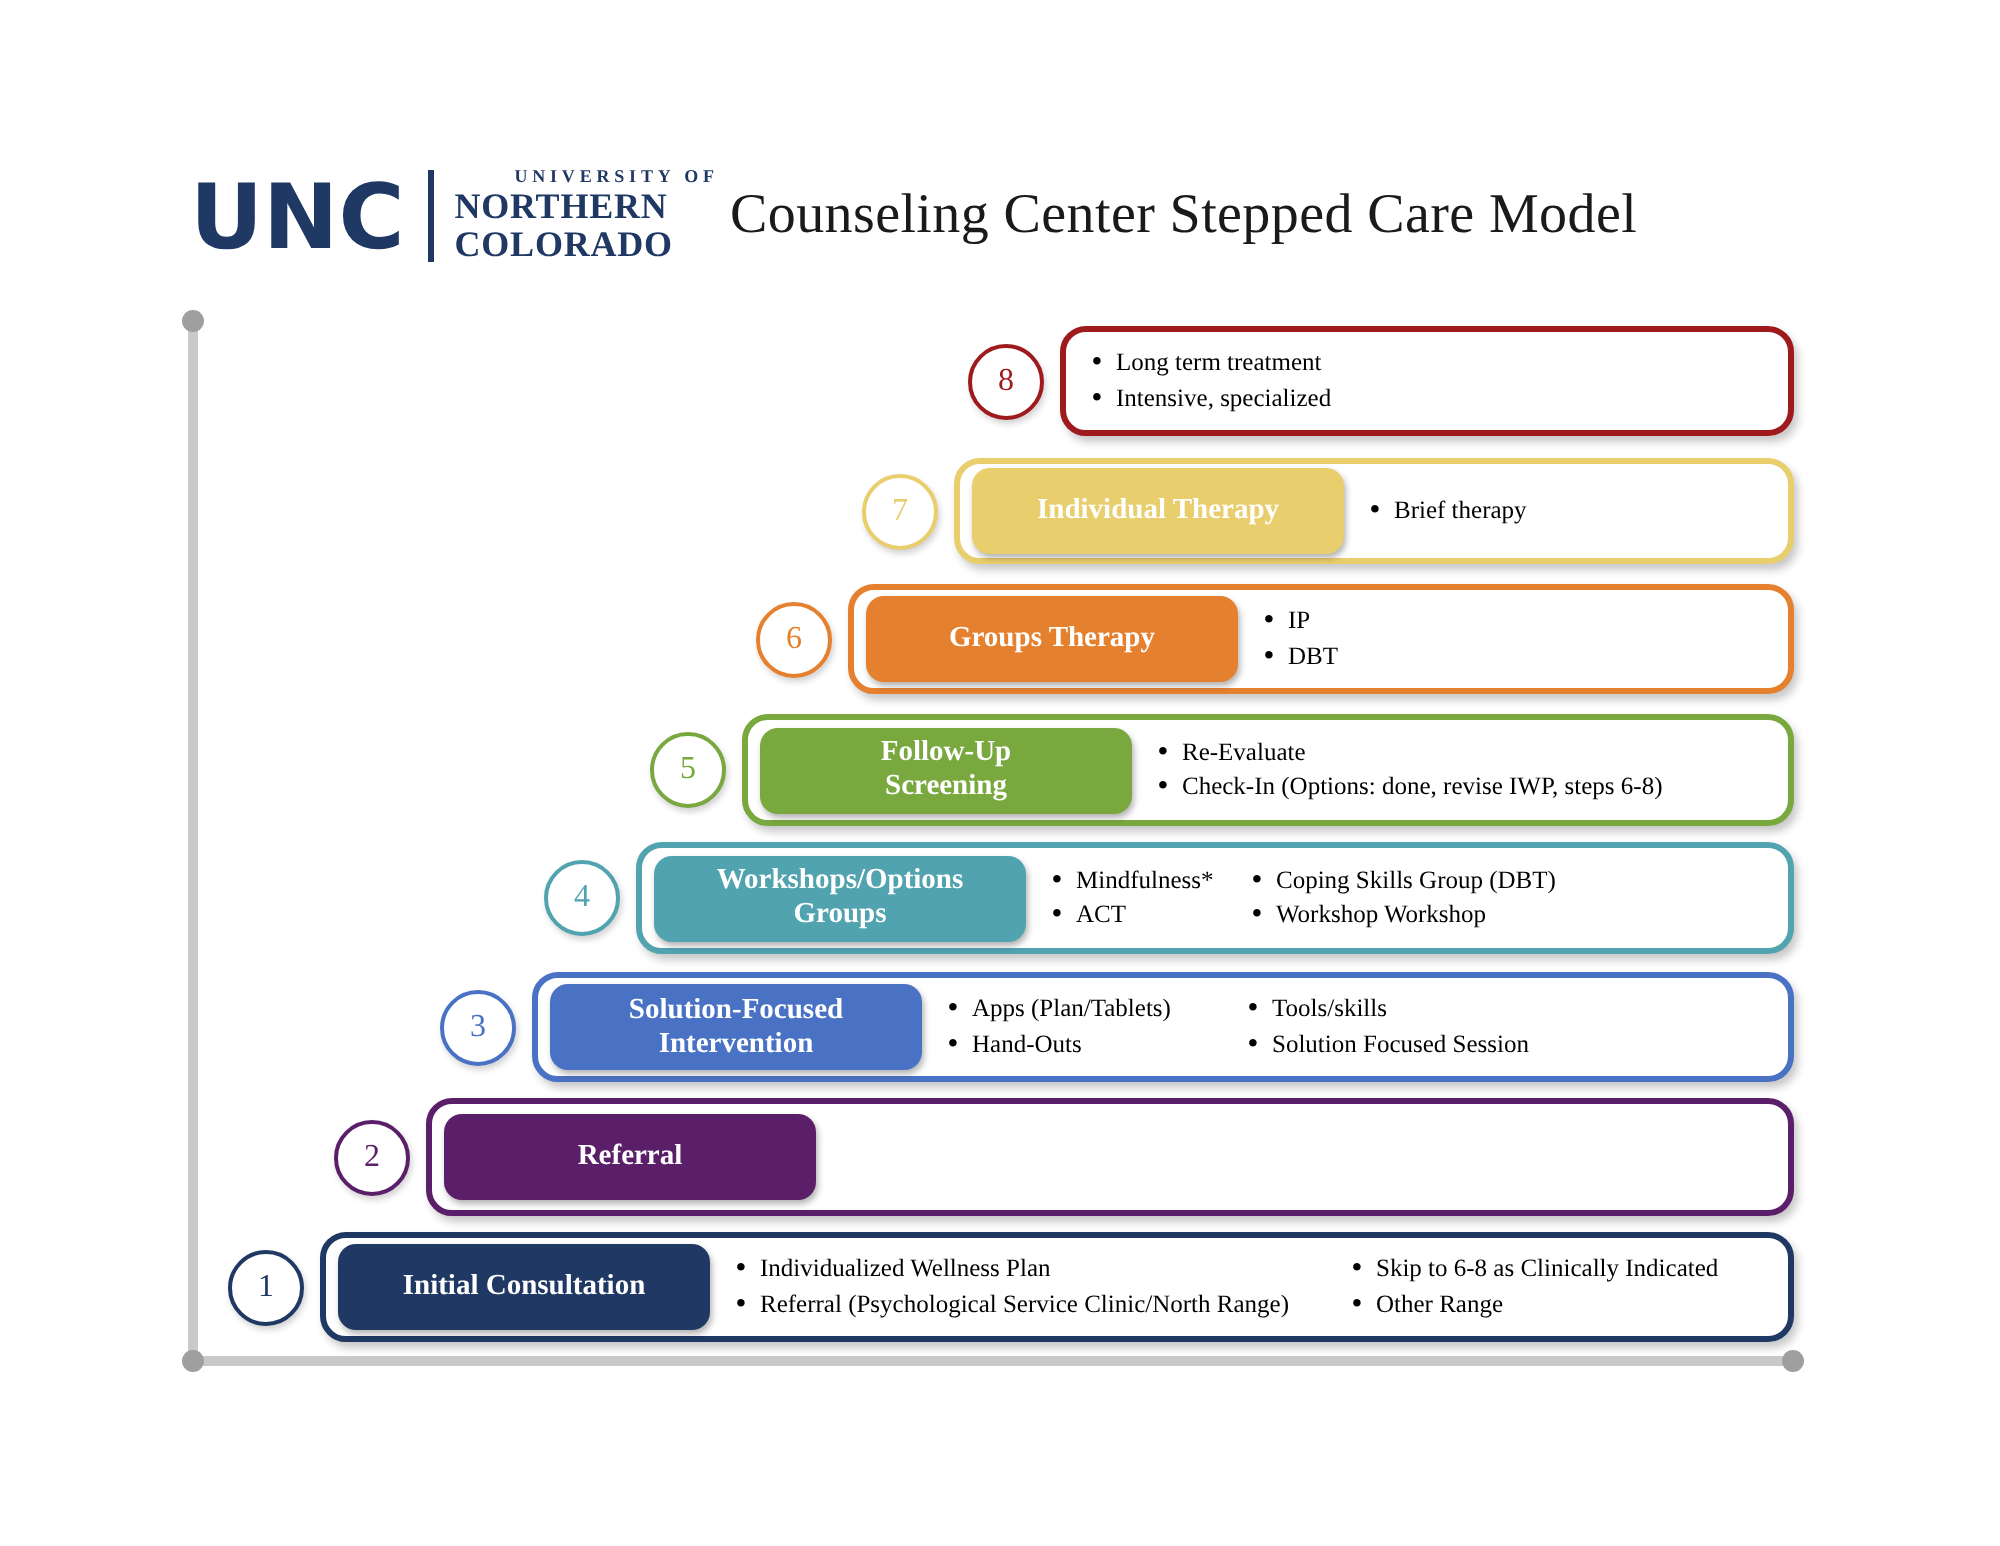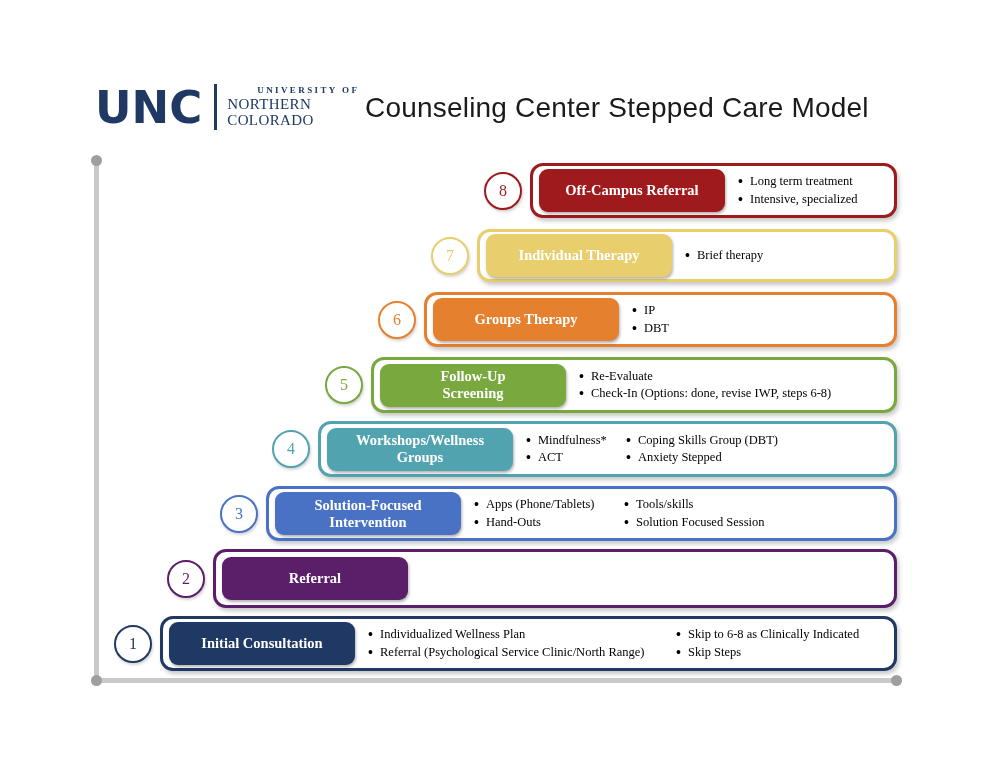--- a/index.html
+++ b/index.html
@@ -9,24 +9,24 @@
 
   
   .logo { position:absolute; left:95px; top:84px; display:flex; align-items:center; }
   .logo-acronym {
     font-family:"DejaVu Sans", sans-serif; font-weight:800; font-size:45px;
     color:#1f3864; line-height:1; letter-spacing:0px;
   }
   .logo-sep { width:3px; height:46px; background:#1f3864; margin:0 10px 0 12px; }
   .logo-text { color:#1f3864; font-family:"Liberation Serif", serif; }
   .logo-small { font-size:9px; font-weight:bold; letter-spacing:2.4px; line-height:1.1;margin-left:30px; }
-  .logo-big { font-size:15px; font-weight:normal; letter-spacing:0.4px; line-height:1.08; }
+  .logo-big { font-size:18px; font-weight:bold; letter-spacing:0.4px; line-height:1.08; }
   .page-title {
     position:absolute; left:365px; top:92px; font-size:28px; color:#1a1a1a;
-    font-family:Liberation Sans, sans-serif; letter-spacing:0.2px;
+    font-family:Liberation Serif, serif; letter-spacing:0.2px;
   }
 
   
   .axis-v { position:absolute; left:94px; top:158px; width:5px; height:525px;
             background:#c9c9c9; border-radius:3px; }
   .axis-h { position:absolute; left:94px; top:678px; width:808px; height:5px;
             background:#c9c9c9; border-radius:3px; }
   .axis-dot { position:absolute; width:11px; height:11px; border-radius:50%;
               background:#9f9f9f; }
   .dot-top { left:91px; top:155px; }
@@ -98,23 +98,20 @@
   <div class="axis-h"></div>
   <div class="axis-dot dot-top"></div>
   <div class="axis-dot dot-corner"></div>
   <div class="axis-dot dot-right"></div>
 
   <div class="row row-8" style="--c: #9e1a1c;">
     <div class="num-circle">
       <span>8</span>
     </div>
     <div class="row-box">
-      <div class="pill">
-        <span>Off-Campus Referral</span>
-      </div>
       <div class="bullets">
         <div class="bcol bcol1">
           <div class="bi"><span>Long term treatment</span></div>
           <div class="bi"><span>Intensive, specialized</span></div>
         </div>
       </div>
     </div>
   </div>
 
   <div class="row row-7" style="--c: #e8ce6d;">
@@ -167,48 +164,48 @@
       </div>
     </div>
   </div>
 
   <div class="row row-4" style="--c: #52a3b0;">
     <div class="num-circle">
       <span>4</span>
     </div>
     <div class="row-box">
       <div class="pill">
-        <span>Workshops/Wellness
+        <span>Workshops/Options
 Groups</span>
       </div>
       <div class="bullets">
         <div class="bcol bcol1">
           <div class="bi"><span>Mindfulness*</span></div>
           <div class="bi"><span>ACT</span></div>
         </div>
         <div class="bcol bcol2">
           <div class="bi"><span>Coping Skills Group (DBT)</span></div>
-          <div class="bi"><span>Anxiety Stepped</span></div>
+          <div class="bi"><span>Workshop Workshop</span></div>
         </div>
       </div>
     </div>
   </div>
 
   <div class="row row-3" style="--c: #4a72c4;">
     <div class="num-circle">
       <span>3</span>
     </div>
     <div class="row-box">
       <div class="pill">
         <span>Solution-Focused
 Intervention</span>
       </div>
       <div class="bullets">
         <div class="bcol bcol1">
-          <div class="bi"><span>Apps (Phone/Tablets)</span></div>
+          <div class="bi"><span>Apps (Plan/Tablets)</span></div>
           <div class="bi"><span>Hand-Outs</span></div>
         </div>
         <div class="bcol bcol2">
           <div class="bi"><span>Tools/skills</span></div>
           <div class="bi"><span>Solution Focused Session</span></div>
         </div>
       </div>
     </div>
   </div>
 
@@ -231,19 +228,19 @@
       <div class="pill">
         <span>Initial Consultation</span>
       </div>
       <div class="bullets">
         <div class="bcol bcol1">
           <div class="bi"><span>Individualized Wellness Plan</span></div>
           <div class="bi"><span>Referral (Psychological Service Clinic/North Range)</span></div>
         </div>
         <div class="bcol bcol2">
           <div class="bi"><span>Skip to 6-8 as Clinically Indicated</span></div>
-          <div class="bi"><span>Skip Steps</span></div>
+          <div class="bi"><span>Other Range</span></div>
         </div>
       </div>
     </div>
   </div>
 
 </div>
 
 </body></html>

